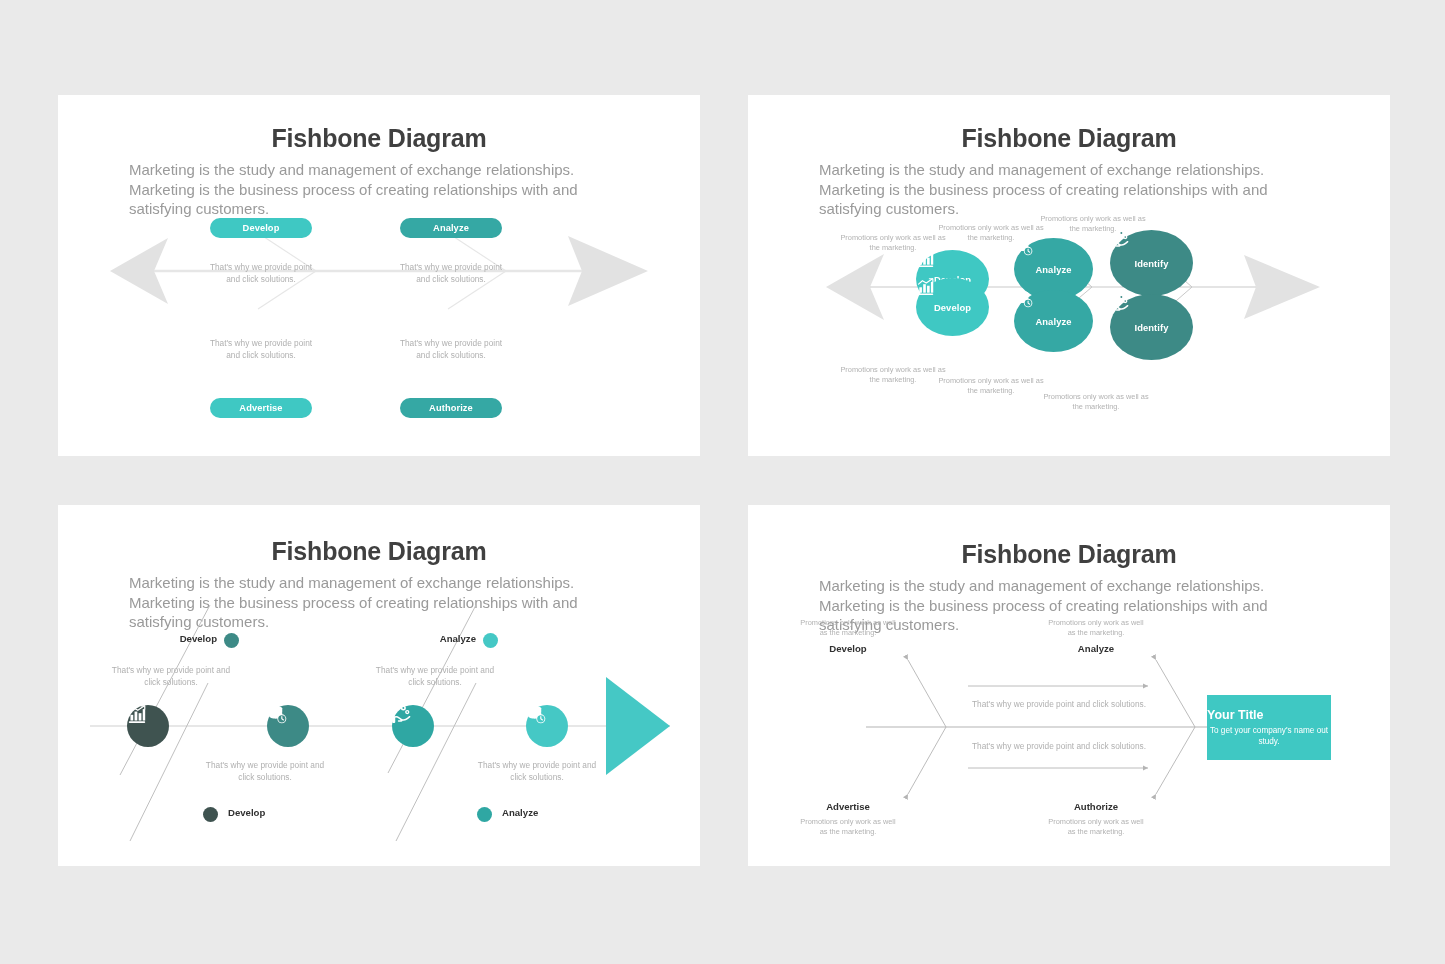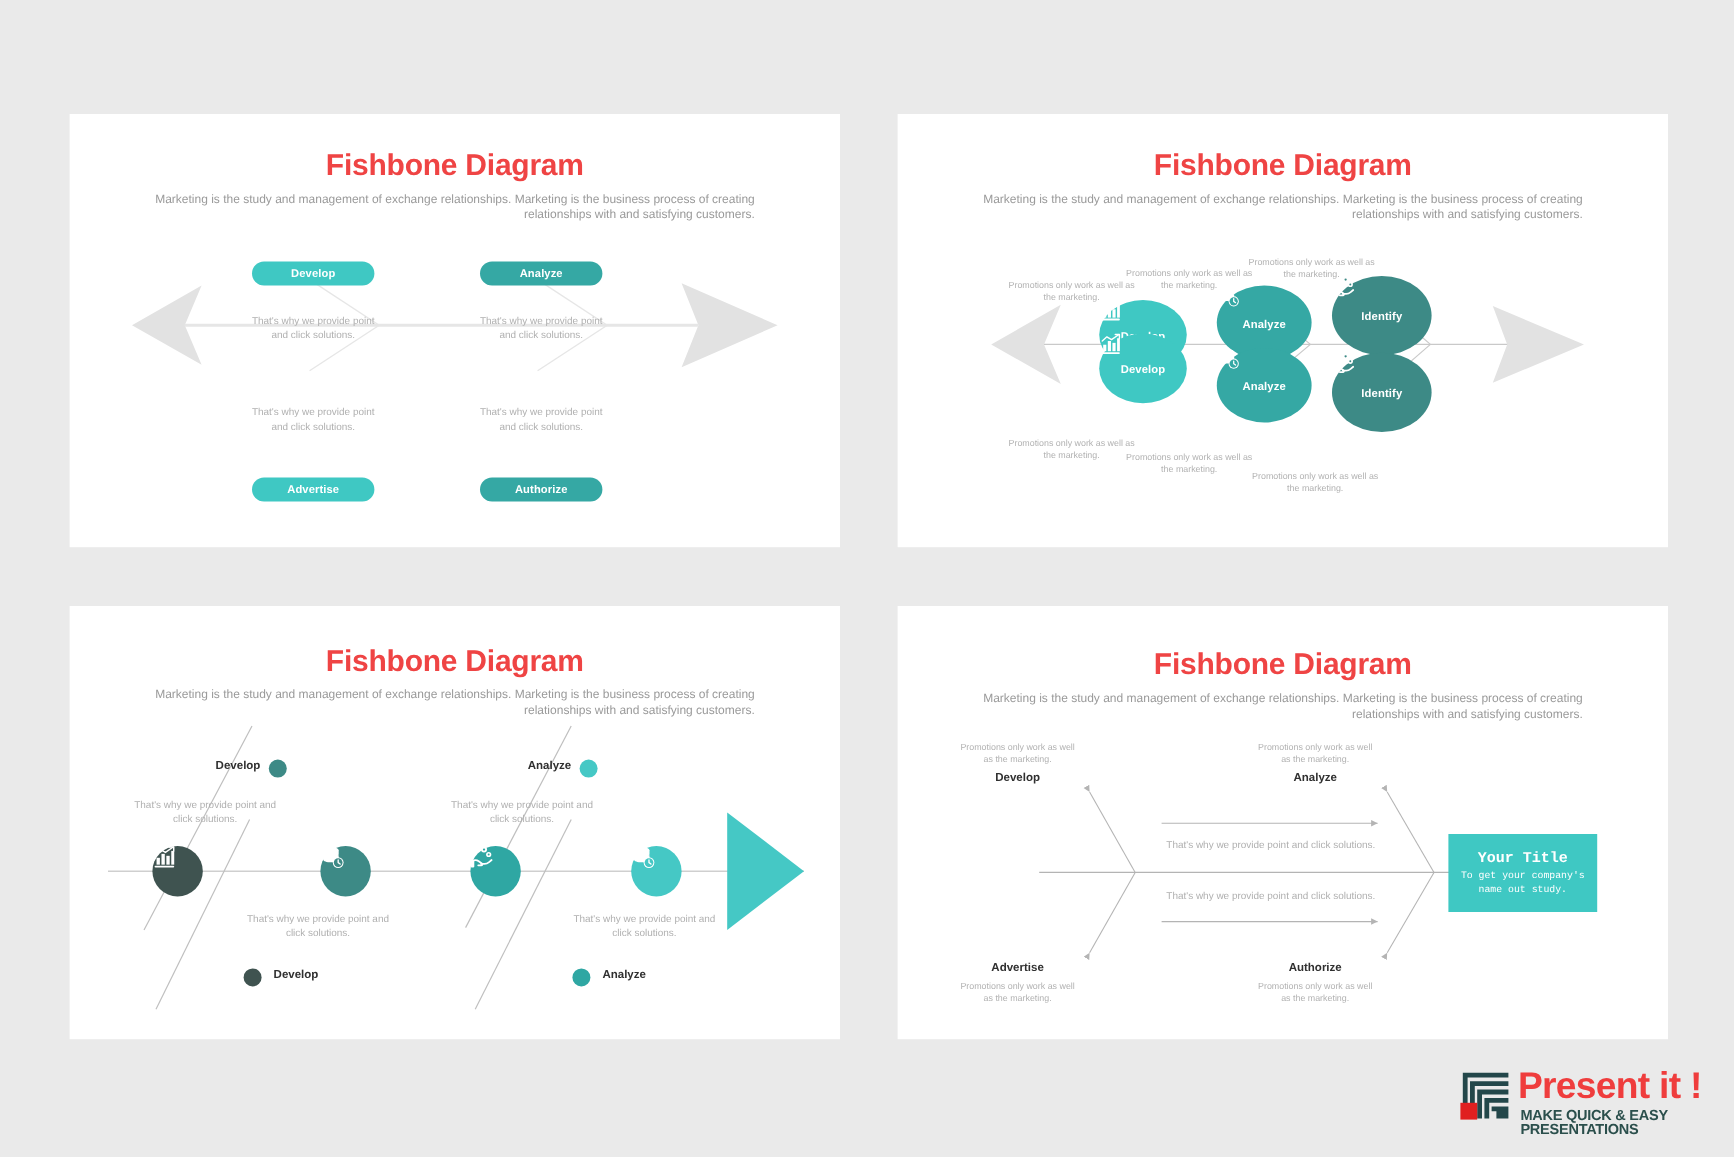--- a/index.html
+++ b/index.html
@@ -18,26 +18,26 @@
   }
   #card-tl { left: 58px;  top: 95px;  width: 642px; height: 361px; }
   #card-tr { left: 748px; top: 95px;  width: 642px; height: 361px; }
   #card-bl { left: 58px;  top: 505px; width: 642px; height: 361px; }
   #card-br { left: 748px; top: 505px; width: 642px; height: 361px; }
 
   .slide-title {
     position: absolute; left: 0; right: 0;
     text-align: center;
     font-size: 25px; font-weight: bold;
-    color: #ef4444; letter-spacing: -0.2px;
+    color: #404040; letter-spacing: -0.2px;
   }
   .slide-sub {
     position: absolute; left: 50%; transform: translateX(-50%);
-    text-align: right;
-    font-size: 10px; line-height: 1.3;
+    text-align: left;
+    font-size: 15px; line-height: 1.3;
     color: #9a9a9a;
     width: 500px;
   }
 
   .tiny { font-size: 7.4px; line-height: 1.35; color: #b2b2b2; text-align: center; }
   .small-gray { font-size: 8.3px; line-height: 1.42; color: #b0b0b0; text-align: center; }
   .bonelbl { font-size: 9.6px; font-weight: bold; color: #303030; }
 
   svg { position: absolute; left: 0; top: 0; overflow: visible; }
 
@@ -63,22 +63,22 @@
   .icircle {
     position: absolute; border-radius: 50%;
     display: flex; align-items: center; justify-content: center;
   }
 
   .dot { position: absolute; border-radius: 50%; }
 
   .titlebox {
     position: absolute;
     display: flex; flex-direction: column;
-    align-items: center; justify-content: center;
-    color: #ffffff; text-align: center; font-family: Liberation Mono, monospace;
+    align-items: flex-start; justify-content: center;
+    color: #ffffff; text-align: center;
   }
   .titlebox .tb-t { font-size: 12.5px; font-weight: bold; margin-bottom: 3px; }
   .titlebox .tb-s { font-size: 8.2px; line-height: 1.35; }
 
   
   #logo { position: absolute; left: 1213px; top: 890px; width: 222px; height: 56px; }
   #logo .mark { position: absolute; left: 0; top: 2px; width: 46px; height: 48px; }
   #logo .wordmark {
     position: absolute; left: 52px; top: -1px;
     font-size: 31px; font-weight: bold; color: #ef3d3d;
@@ -361,28 +361,14 @@
 
     <div class="small-gray" style="position:absolute; left:186px; top:194px; width:250px;">That's why we provide point and click solutions.</div>
     <div class="small-gray" style="position:absolute; left:186px; top:236px; width:250px;">That's why we provide point and click solutions.</div>
 
     <div class="titlebox" style="left:459px; top:190px; width:124px; height:65px; background:#3fc8c3;">
       <span class="tb-t">Your Title</span>
       <span class="tb-s">To get your company's name out study.</span>
     </div>
   </div>
 
-  <div id="logo">
-    <span class="mark">
-      <svg width="46" height="48" viewBox="0 0 46 48">
-        <path d="M6 2 H44 V6 H10 V40 H6 Z" fill="#23474a"></path>
-        <path d="M12 9 H44 V13 H16 V40 H12 Z" fill="#23474a"></path>
-        <path d="M18 16 H44 V20 H22 V40 H18 Z" fill="#23474a"></path>
-        <path d="M24 23 H44 V27 H28 V40 H24 Z" fill="#23474a"></path>
-        <path d="M30 30 H44 V40 H34 V34 H30 Z" fill="#23474a"></path>
-        <rect x="4" y="27" width="14" height="14" fill="#e02020"></rect>
-      </svg>
-    </span>
-    <span class="wordmark">Present it !</span>
-    <span class="tagline">MAKE QUICK &amp; EASY PRESENTATIONS</span>
-  </div>
 
 </div>
 
 </body></html>

